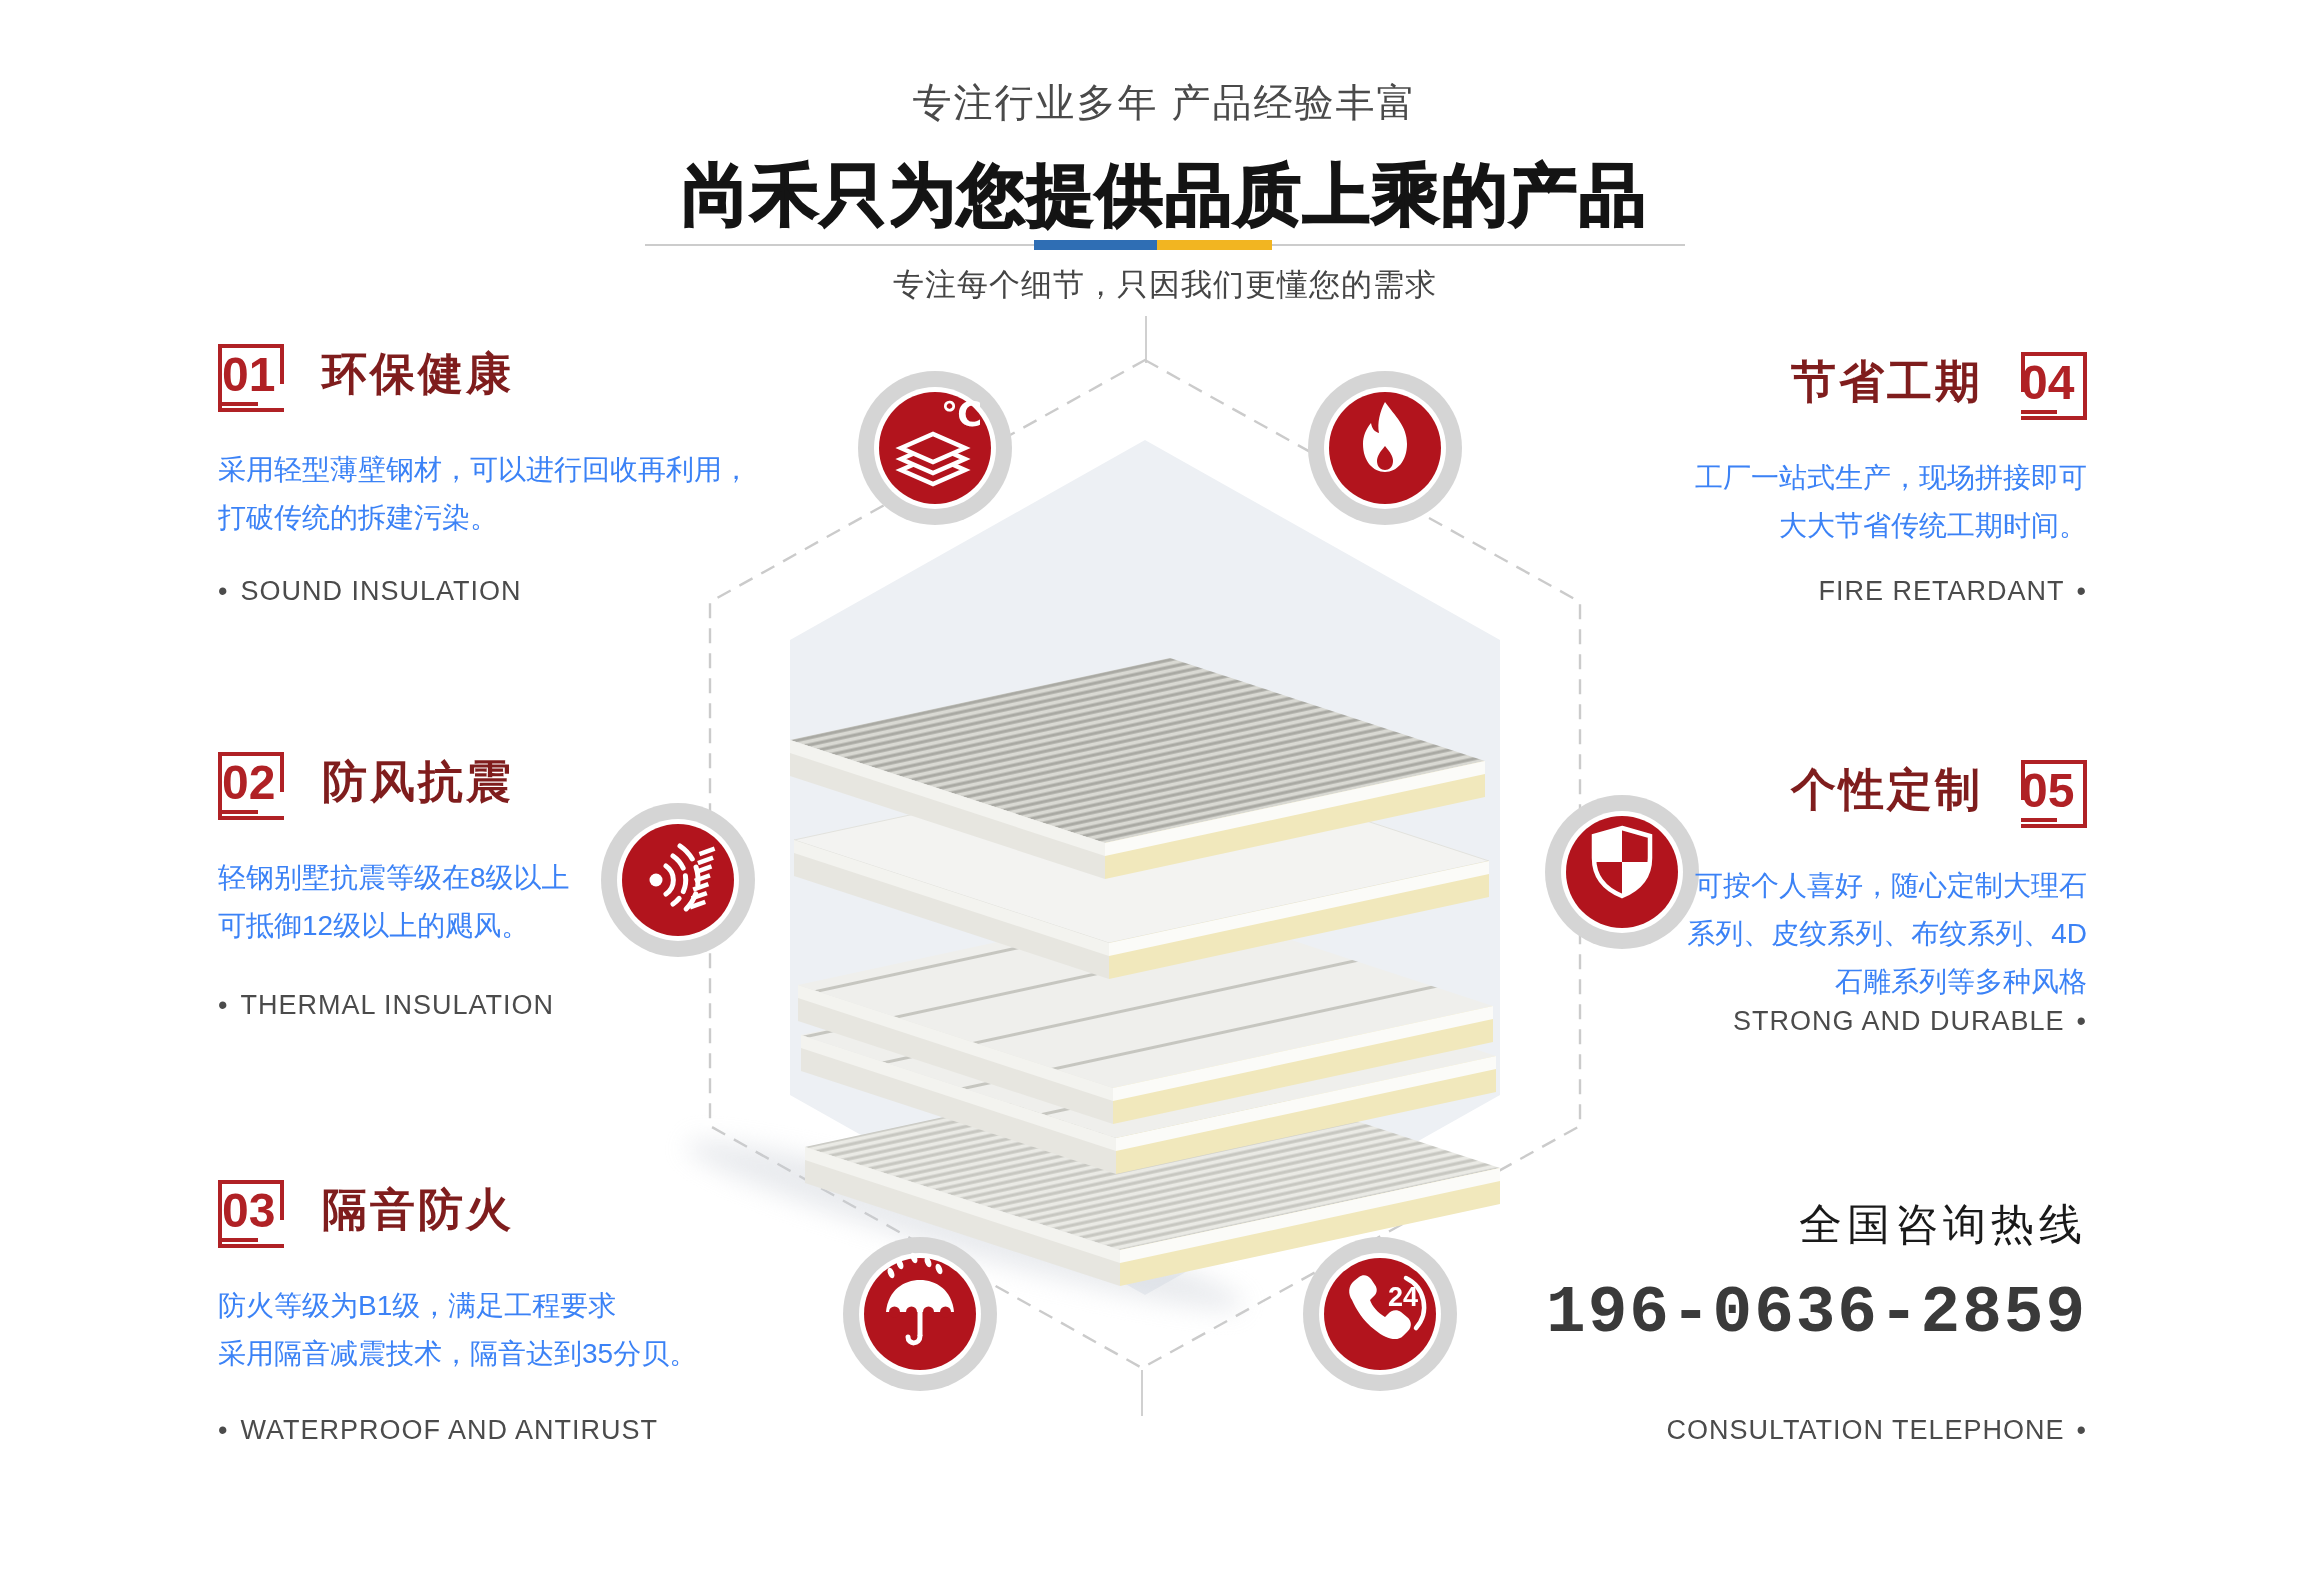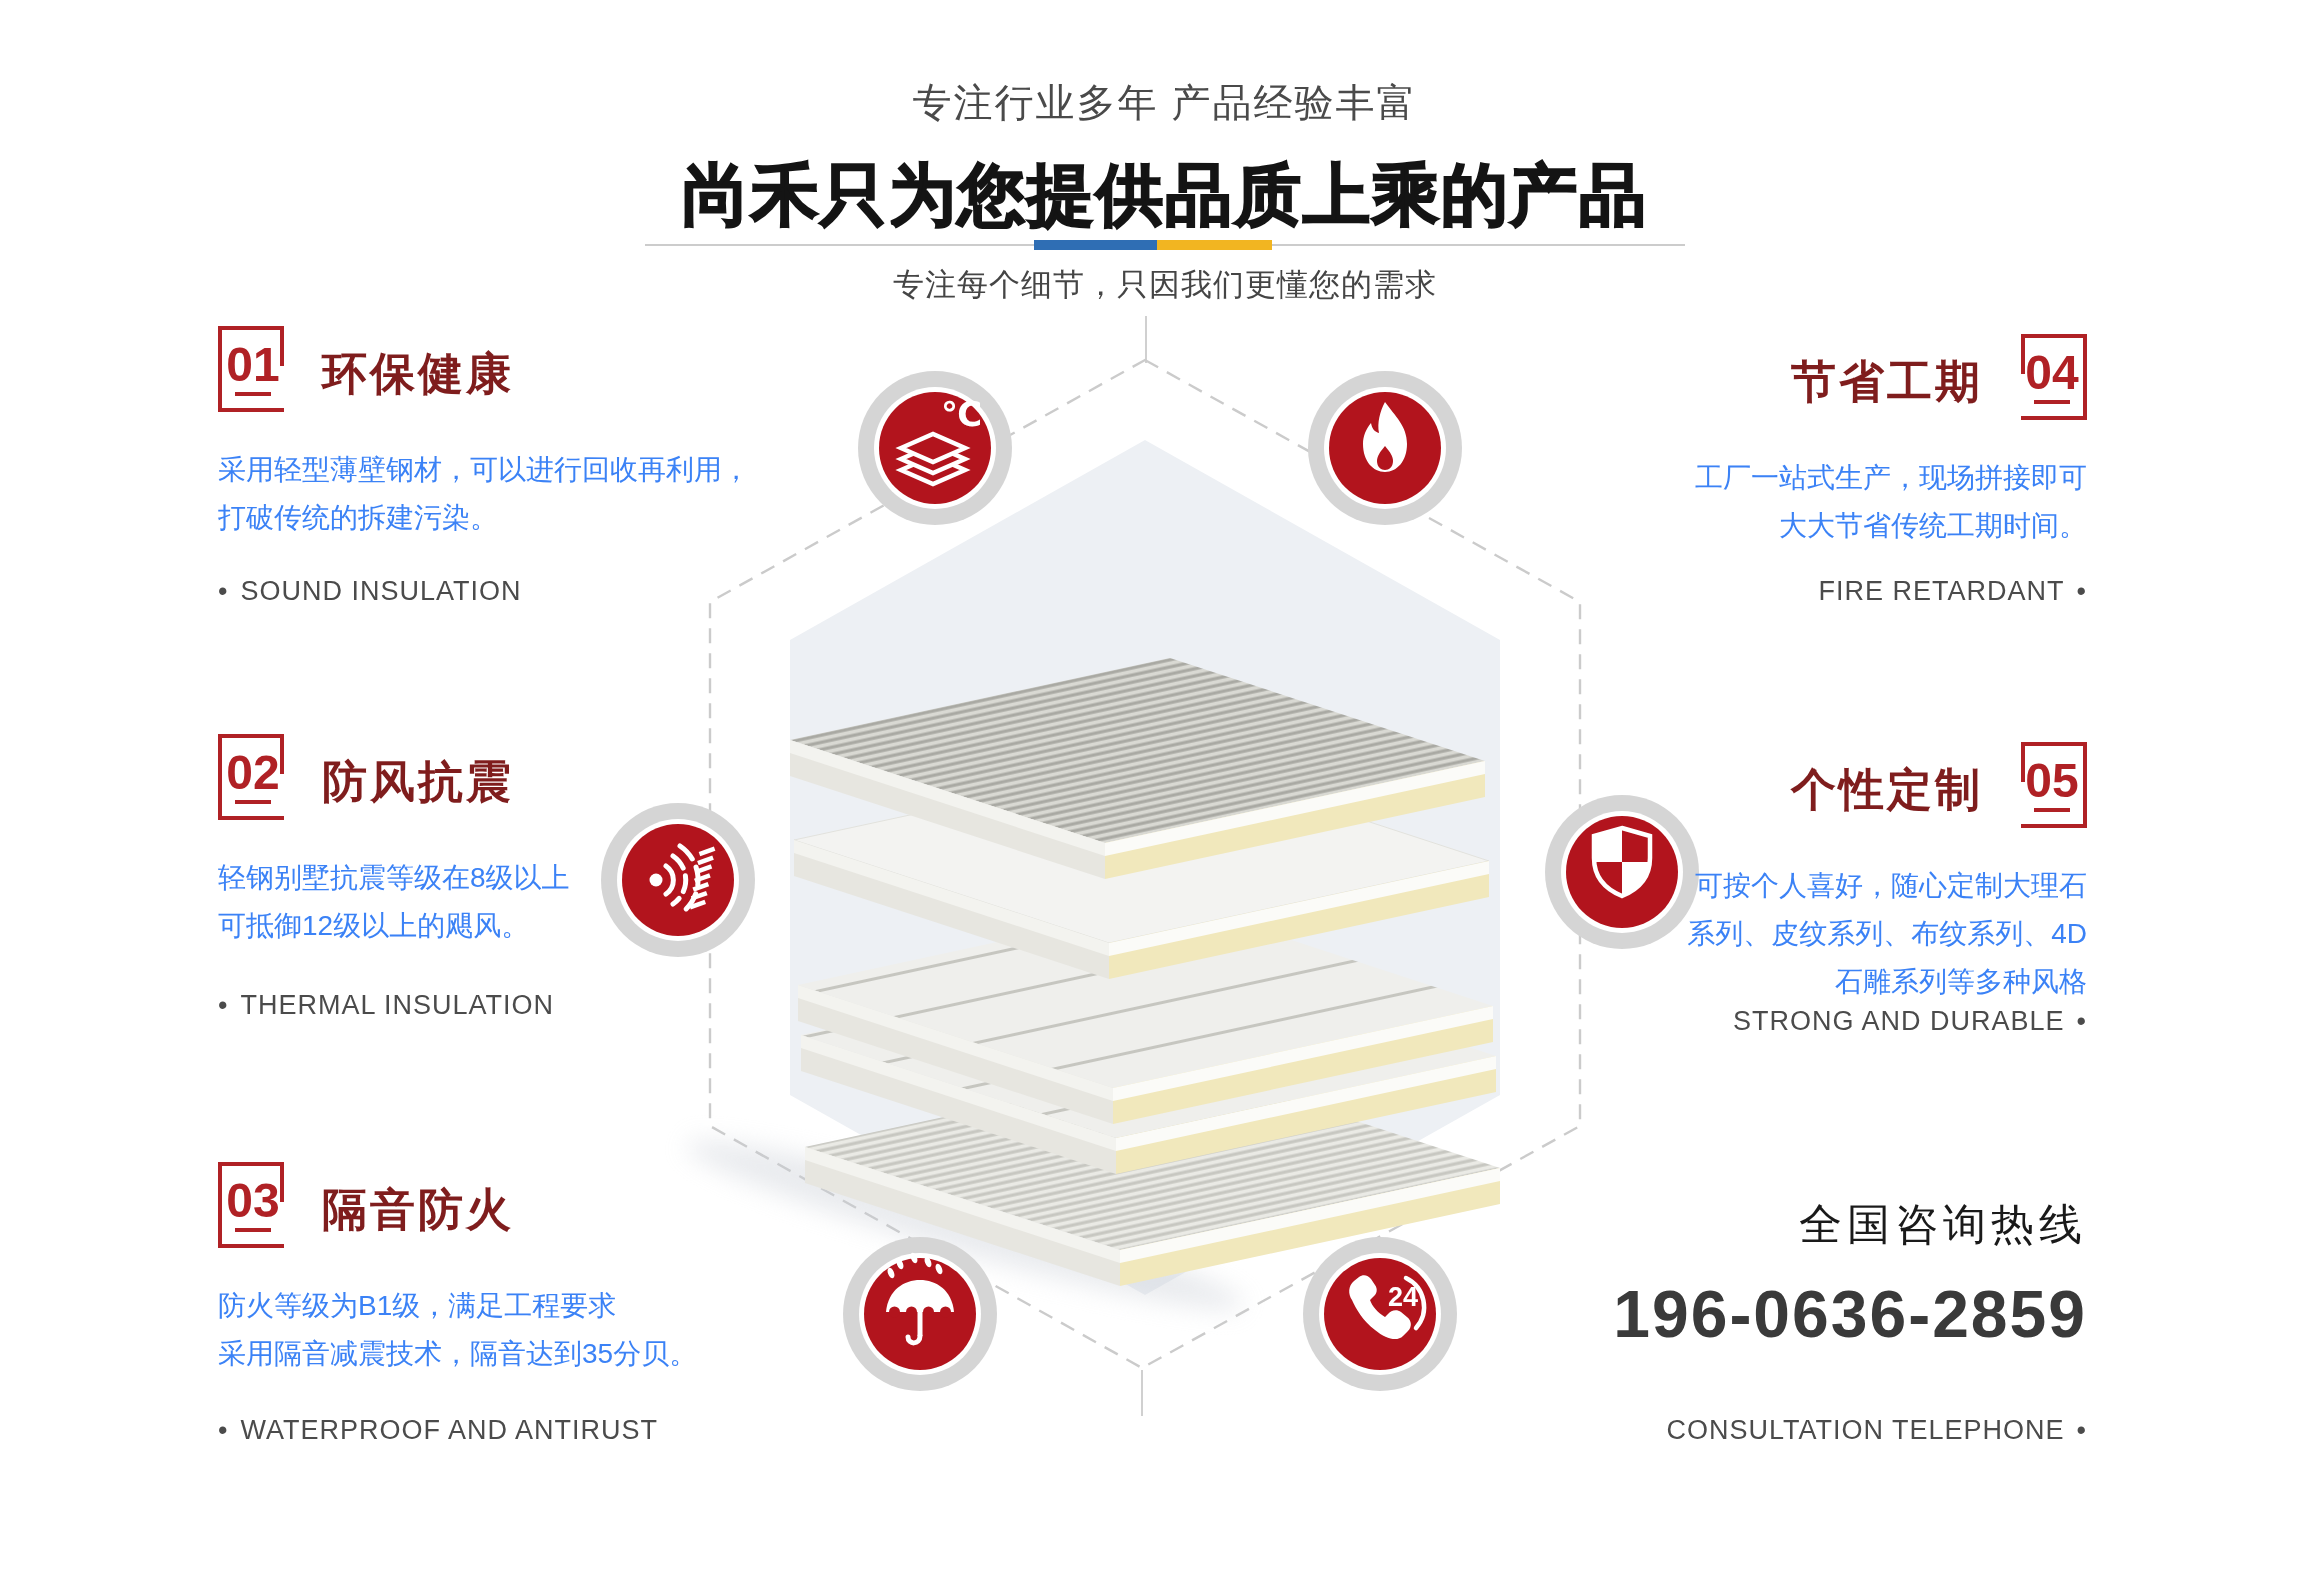--- a/index.html
+++ b/index.html
@@ -18,22 +18,22 @@
   .divider{position:absolute;left:645px;top:240px;width:1040px;height:10px;}
   .divider .line{position:absolute;left:0;right:0;top:4px;height:2px;background:#cccccc;}
   .divider .blue{position:absolute;left:389px;top:0;width:123px;height:10px;background:var(--blue);}
   .divider .yellow{position:absolute;left:512px;top:0;width:115px;height:10px;background:var(--yellow);}
   .subtitle{position:absolute;top:264px;width:100%;font-size:31px;color:#454545;letter-spacing:1px;}
 
   
   .feature{position:absolute;width:640px;}
   .fhead{display:flex;align-items:flex-end;height:86px;}
   .feature.right .fhead{justify-content:flex-end;}
-  .numbox{position:relative;width:66px;height:86px;flex:0 0 66px;
-    display:flex;flex-direction:column;align-items:center;padding-top:9px;}
+  .numbox{position:relative;width:66px;height:68px;flex:0 0 66px;
+    display:flex;flex-direction:column;align-items:flex-start;padding-top:1px;}
   .feature.left .numbox{border-left:4px solid var(--red);border-top:4px solid var(--red);border-bottom:4px solid var(--red);}
   .feature.left .numbox::after{content:"";position:absolute;right:0;top:-4px;width:4px;height:40px;background:var(--red);}
   .feature.right .numbox{border-right:4px solid var(--red);border-top:4px solid var(--red);border-bottom:4px solid var(--red);}
   .feature.right .numbox::after{content:"";position:absolute;left:0;top:-4px;width:4px;height:40px;background:var(--red);}
   .num{font-size:48px;font-weight:700;color:var(--red);line-height:1.08;}
   .numline{width:36px;height:4px;background:var(--red);margin-top:1px;}
   .ftitle{font-size:45px;font-weight:700;color:#7f1d1d;letter-spacing:3px;padding-bottom:8px;}
   .feature.left .ftitle{margin-left:38px;}
   .feature.right .ftitle{margin-right:38px;}
   .fdesc{position:absolute;top:120px;left:0;right:0;font-size:28px;color:#3b82f6;
@@ -47,21 +47,21 @@
   .f3 .dot{margin-right:3px;}
   .f1{left:218px;top:326px;}  .f1 .fcap{top:250px;}
   .f2{left:218px;top:734px;}  .f2 .fcap{top:256px;}
   .f3{left:218px;top:1162px;} .f3 .fcap{top:253px;}
   .f4{right:218px;top:334px;} .f4 .fcap{top:242px;}
   .f5{right:218px;top:742px;} .f5 .fcap{top:264px;}
 
   
   .hotline{position:absolute;right:218px;top:1196px;width:640px;text-align:right;}
   .hl-label{font-size:43px;font-weight:400;color:#1a1a1a;letter-spacing:5px;}
-  .hl-phone{margin-top:22px;font-size:66px;font-weight:700;color:#3a3a3a;letter-spacing:2px;}
+  .hl-phone{margin-top:22px;font-size:66px;font-weight:700;color:#3a3a3a;letter-spacing:2px;font-family:Liberation Mono, monospace;}
   .hl-cap{position:absolute;right:0;top:219px;font-size:27px;color:#4b4b4b;letter-spacing:1px;}
 
   
   .hexsvg{position:absolute;left:0;top:0;}
 
   
   .icon{position:absolute;width:156px;height:156px;}
 </style>
 </head>
 <body>

